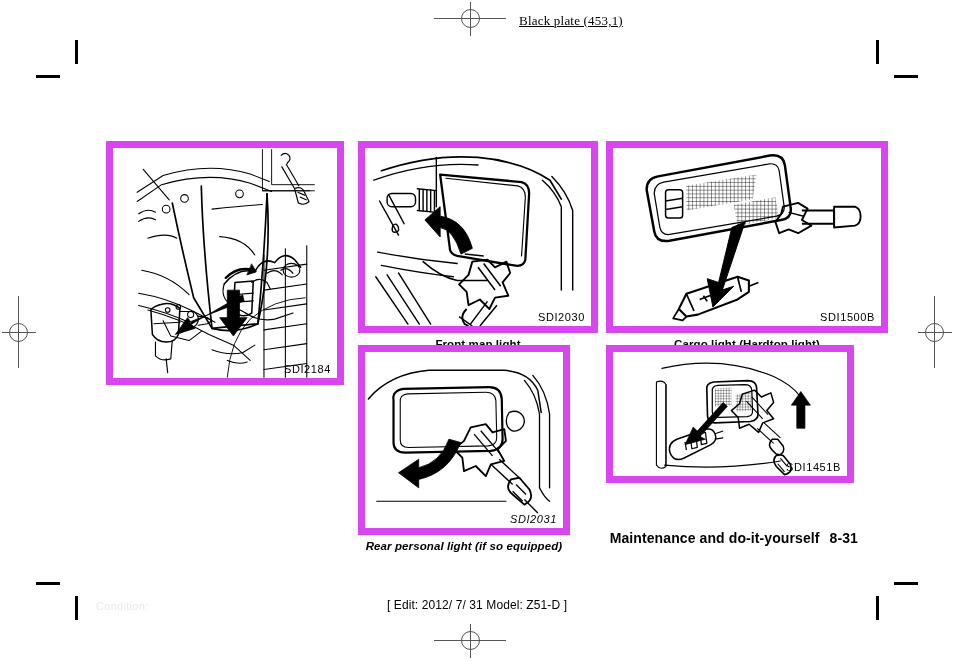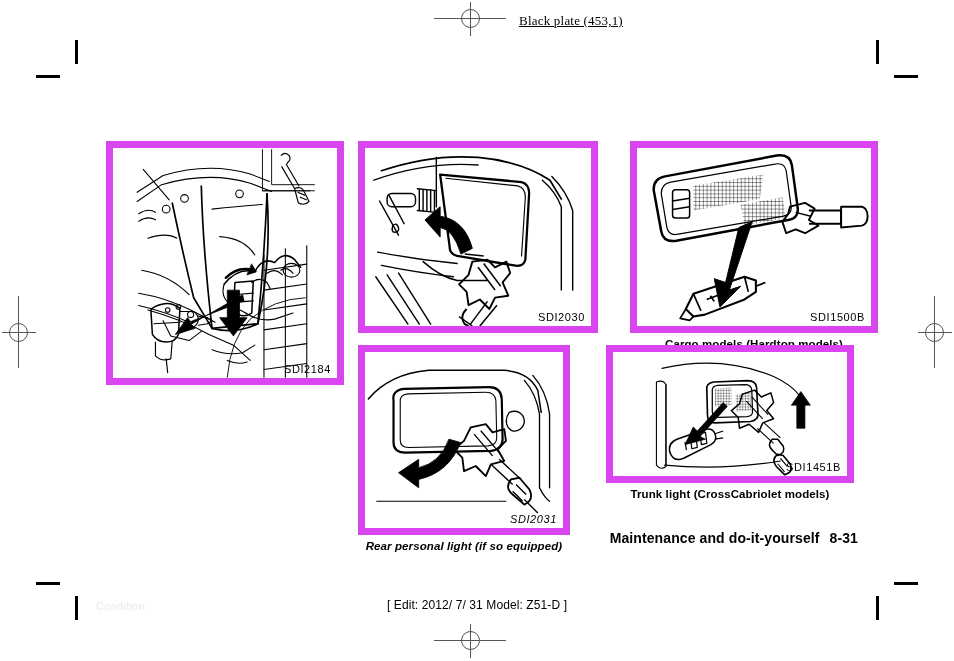--- a/index.html
+++ b/index.html
@@ -35,21 +35,21 @@
   .fig .frame svg{display:block;width:100%;height:100%;}
   .fig .code{position:absolute;right:6px;bottom:3px;font-size:11px;
       letter-spacing:.6px;font-family:"Liberation Sans",sans-serif;}
   .fig .cap{text-align:center;font-size:11.5px;font-weight:bold;margin-top:5px;
       letter-spacing:.1px;}
 
   #fig-fog   {left:106px; top:141px;  width:238px;}
   #fig-fog   .frame{height:244px;}
   #fig-map   {left:358px; top:141px;  width:240px;}
   #fig-map   .frame{height:192px;}
-  #fig-cargo {left:630px; top:141px;  width:248px;}
+  #fig-cargo {left:606px; top:141px;  width:282px;}
   #fig-cargo .frame{height:192px;}
   #fig-rear  {left:358px; top:345px;  width:212px;font-style:italic;}
   #fig-rear  .frame{height:190px;}
   #fig-trunk {left:606px; top:345px;  width:248px;}
   #fig-trunk .frame{height:138px;}
 </style>
 </head>
 <body>
 
 <div class="reg" style="left:434px;top:2px;width:72px;height:34px;">
@@ -228,20 +228,21 @@
         <path d="M138 166 L120 188"></path>
         <path d="M106 170 q-8 8 -2 16 l4 2" stroke-width="2"></path>
         <path d="M98 178 L112 188"></path>
       </g>
       <g fill="none" stroke="#000" stroke-width="1.6">
         <path d="M104 112 L124 114"></path>
       </g>
     </svg>
     <span class="code">SDI2030</span>
   </div>
+  <div class="cap">Front map light</div>
 </div>
 
 <div class="fig" id="fig-cargo">
   <div class="frame">
     <svg viewBox="0 0 244 188">
       <defs>
         <pattern id="hatchA" width="4" height="4" patternUnits="userSpaceOnUse">
           <path d="M0 0 L0 4 M0 0 L4 0" stroke="#000" stroke-width="0.9"></path>
         </pattern>
       </defs>
@@ -274,21 +275,21 @@
         <path d="M112 136 L116 152"></path>
         <path d="M72 160 L104 148"></path>
         <path d="M76 156 L80 162"></path>
         <path d="M90 152 L94 158"></path>
         <path d="M50 170 L44 180 L54 182 L58 178"></path>
         <path d="M124 146 L134 142"></path>
       </g>
     </svg>
     <span class="code">SDI1500B</span>
   </div>
-  <div class="cap">Cargo models (Hardtop models)</div>
+  <div class="cap">Cargo light (Hardtop light)</div>
 </div>
 
 <div class="fig" id="fig-rear">
   <div class="frame">
     <svg viewBox="0 0 236 186">
       <g fill="none" stroke="#000" stroke-width="1.6" stroke-linecap="round" stroke-linejoin="round">
 
         <path d="M4 44 Q30 14 76 10 L166 10 Q196 12 206 34 L210 60" stroke-width="1.8"></path>
         <path d="M190 22 Q204 38 208 62 L208 150"></path>
         <path d="M200 16 Q216 34 220 62 L220 150"></path>
@@ -364,21 +365,20 @@
         <path d="M184 128 q-8 8 0 16 l8 8 q12 -4 8 -14 l-8 -10 Z" stroke-width="2.2"></path>
         <path d="M192 150 q-10 8 -2 18 l12 12 q14 -4 8 -16 l-10 -12 Z" stroke-width="2.4"></path>
         <path d="M196 156 L206 168"></path>
         <path d="M192 164 L202 176"></path>
       </g>
 
       <path d="M232 112 L232 78 L240 78 L226 58 L212 78 L220 78 L220 112 Z" fill="#000" stroke="#000" stroke-width="1"></path>
     </svg>
     <span class="code">SDI1451B</span>
   </div>
-  <div class="cap">Trunk light (CrossCabriolet models)</div>
 </div>
 
 <div id="footer-chapter">
   <span>Maintenance and do-it-yourself</span><span class="pg">8-31</span>
 </div>
 
 <div id="condition">Condition:</div>
 <div id="edit-line">[ Edit: 2012/ 7/ 31   Model:  Z51-D ]</div>
 
 </body></html>

